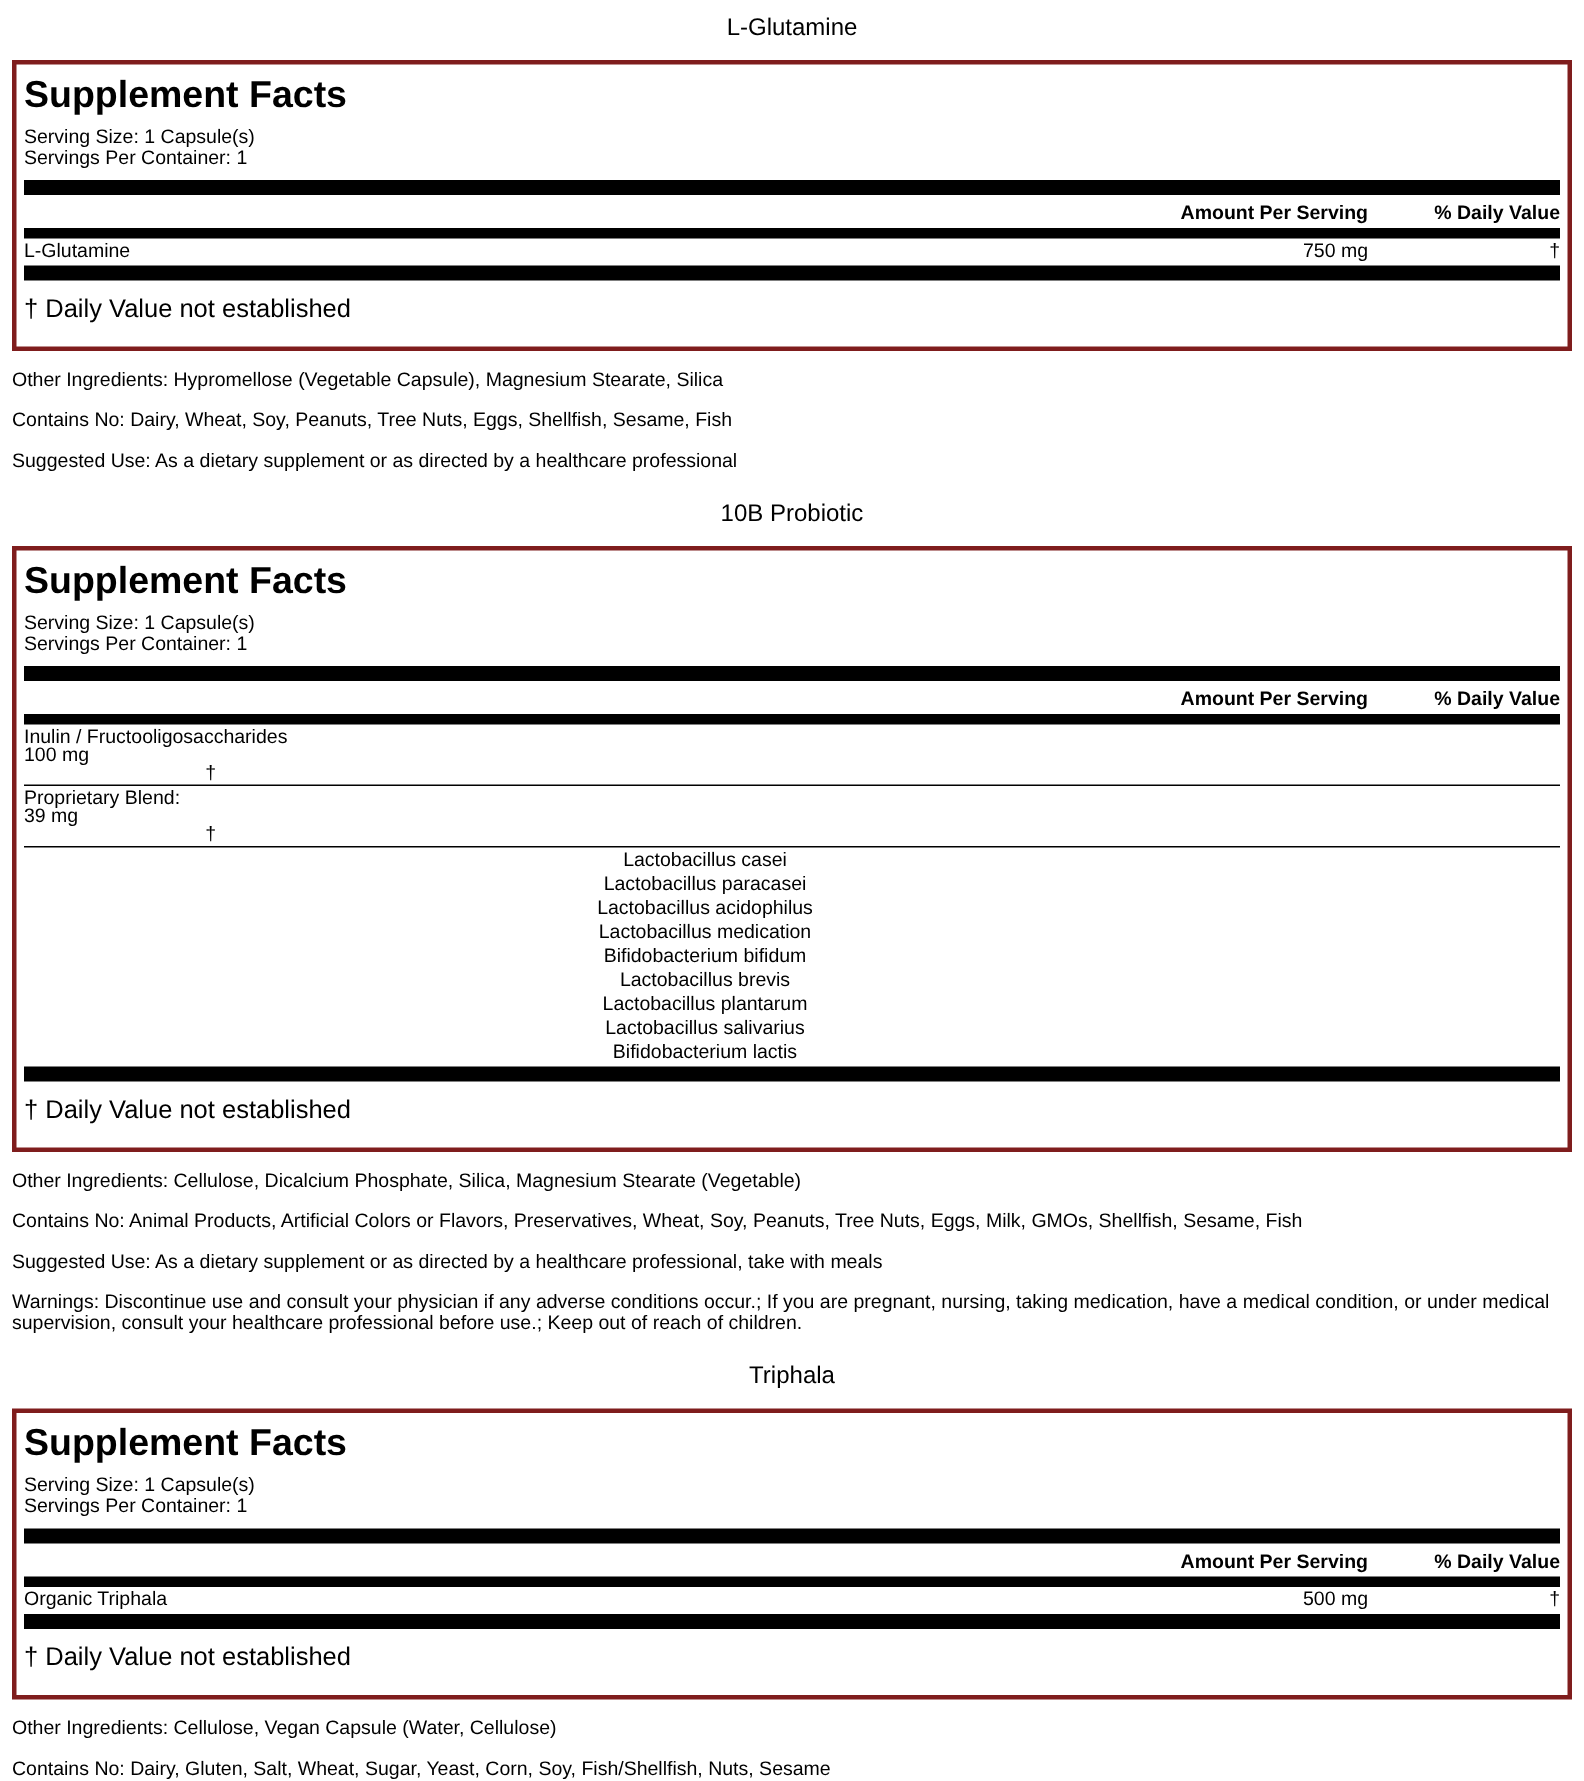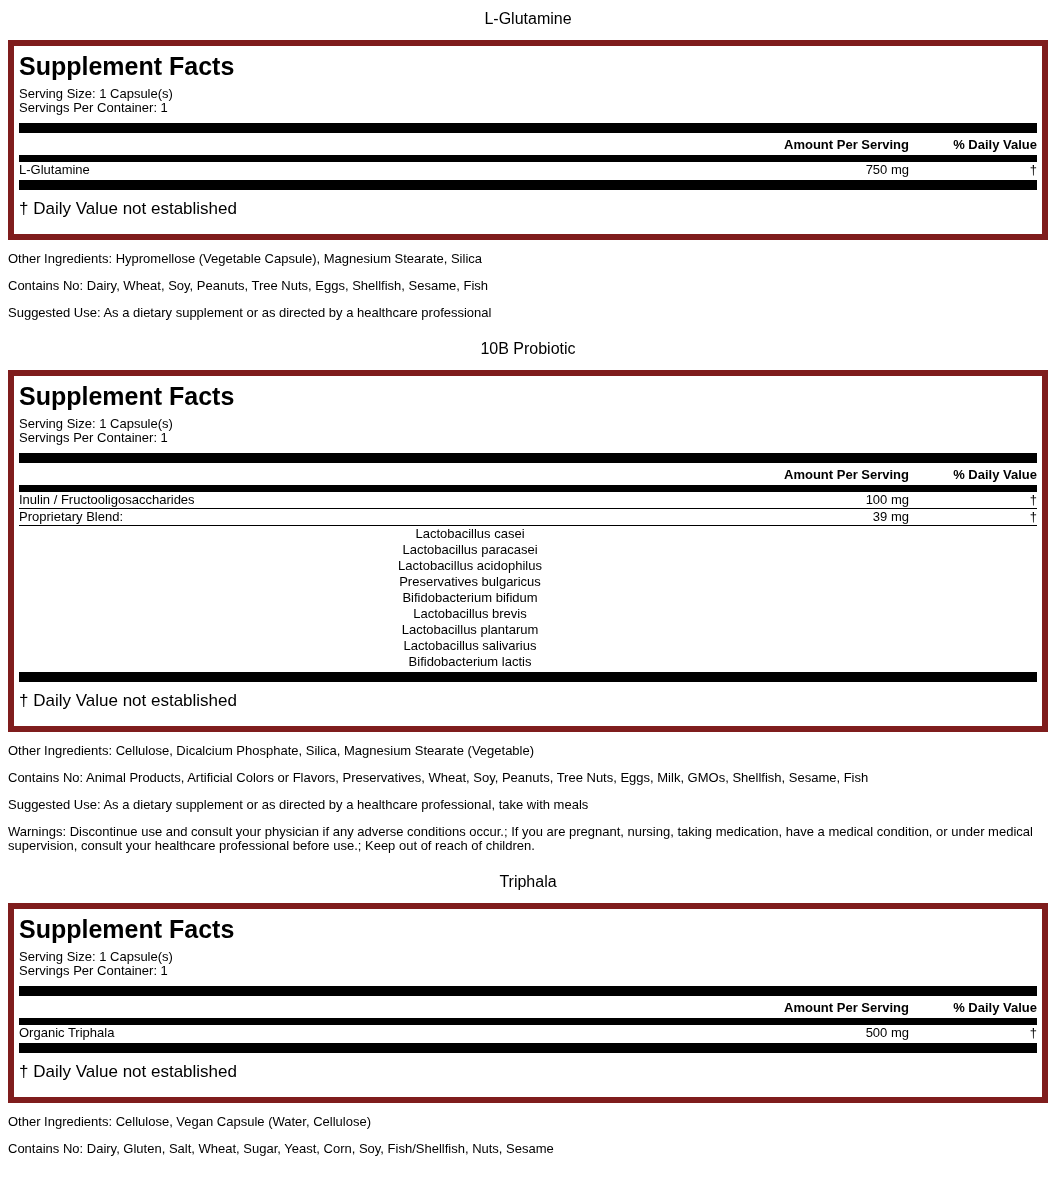--- a/index.html
+++ b/index.html
@@ -12,21 +12,21 @@
 
   .section-title {
     text-align: center;
     font-size: 16px;
     font-weight: normal;
     margin: 2px 0 12px 0;
   }
   .product-section:not(:first-child) .section-title { margin-top: 20px; }
 
   .facts-panel {
-    border: 6px solid #7f1d1d;
+    border: 3px solid #7f1d1d;
     padding: 5px 5px 18px 5px;
   }
   .facts-heading {
     font-size: 25px;
     font-weight: bold;
     line-height: 29px;
     margin: 1px 0 6px 0;
   }
   .serving-line {
     font-size: 13px;
@@ -49,21 +49,21 @@
   .col-dv { width: 128px; text-align: right; }
 
   .rows { width: 100%; }
   .row {
     display: flex;
     align-items: baseline;
     font-size: 13px;
     line-height: 12px;
     padding: 2px 0;
   }
-  .row.rule { border-bottom: 1px solid #000; }
+  .row.rule { border-bottom: 1px solid #000; flex-direction: column; }
   .row .row-name { flex: 1; }
   .row.indent .row-name { padding-left: 12px; text-align: center; }
   .row .row-amount { }
   .row .row-dv { width: 128px; text-align: right; }
 
   .footnote {
     margin-top: 12px;
     font-size: 17px;
     line-height: 14px;
   }
@@ -147,21 +147,21 @@
     <span class="row-dv"></span>
   </div>
 
   <div class="row indent">
     <span class="row-name">Lactobacillus acidophilus</span>
     <span class="row-amount"></span>
     <span class="row-dv"></span>
   </div>
 
   <div class="row indent">
-    <span class="row-name">Preservatives bulgaricus</span>
+    <span class="row-name">Lactobacillus medication</span>
     <span class="row-amount"></span>
     <span class="row-dv"></span>
   </div>
 
   <div class="row indent">
     <span class="row-name">Bifidobacterium bifidum</span>
     <span class="row-amount"></span>
     <span class="row-dv"></span>
   </div>
 

